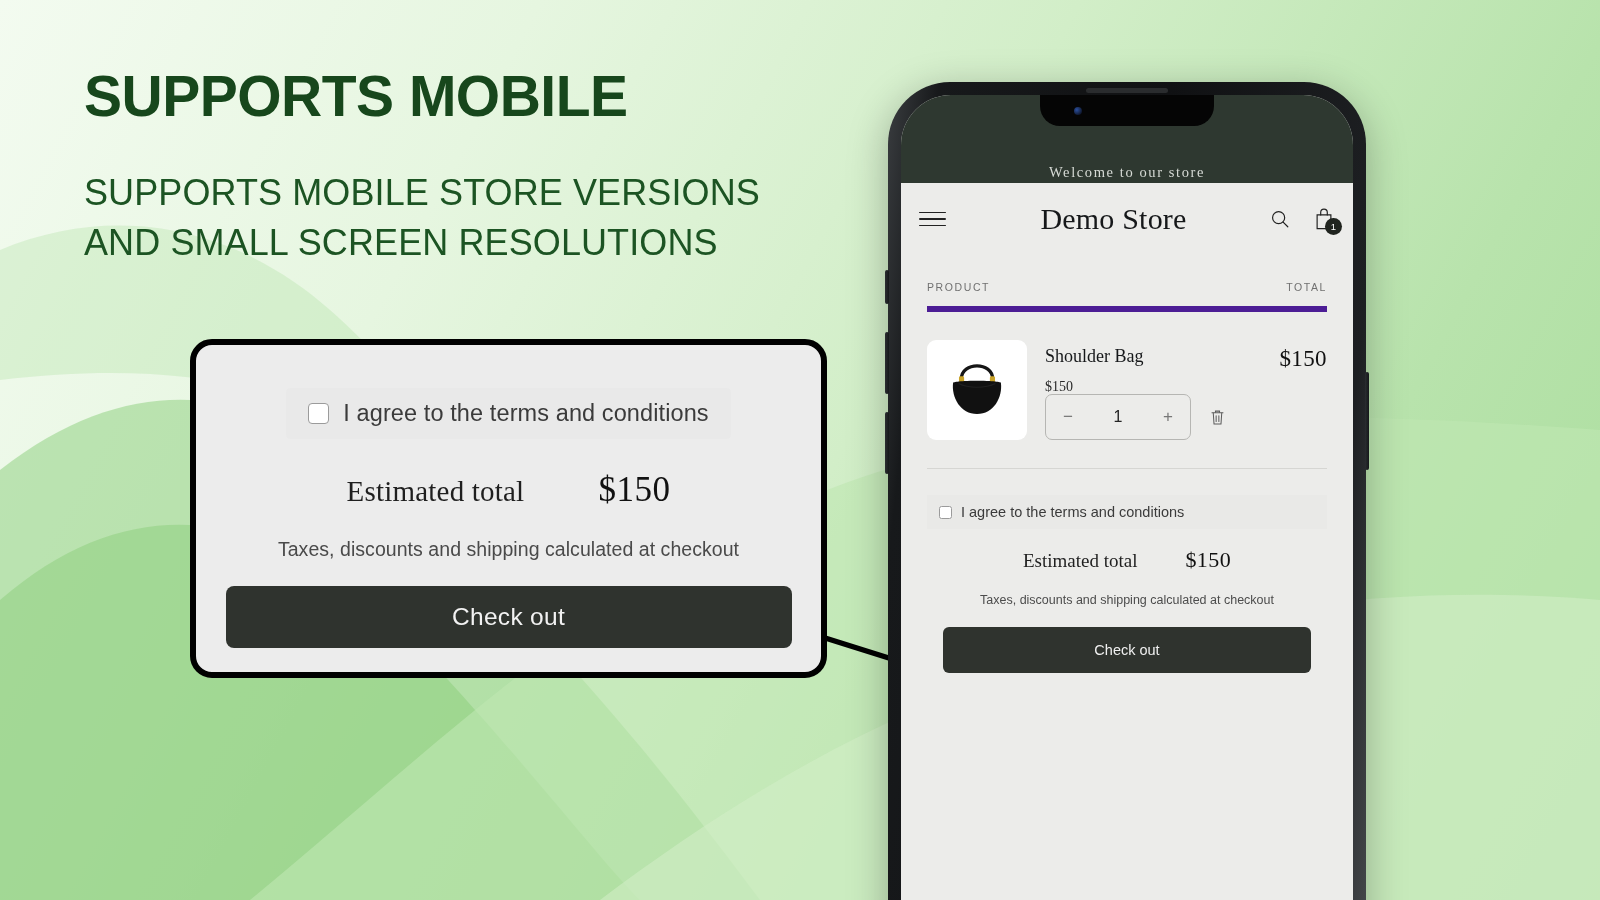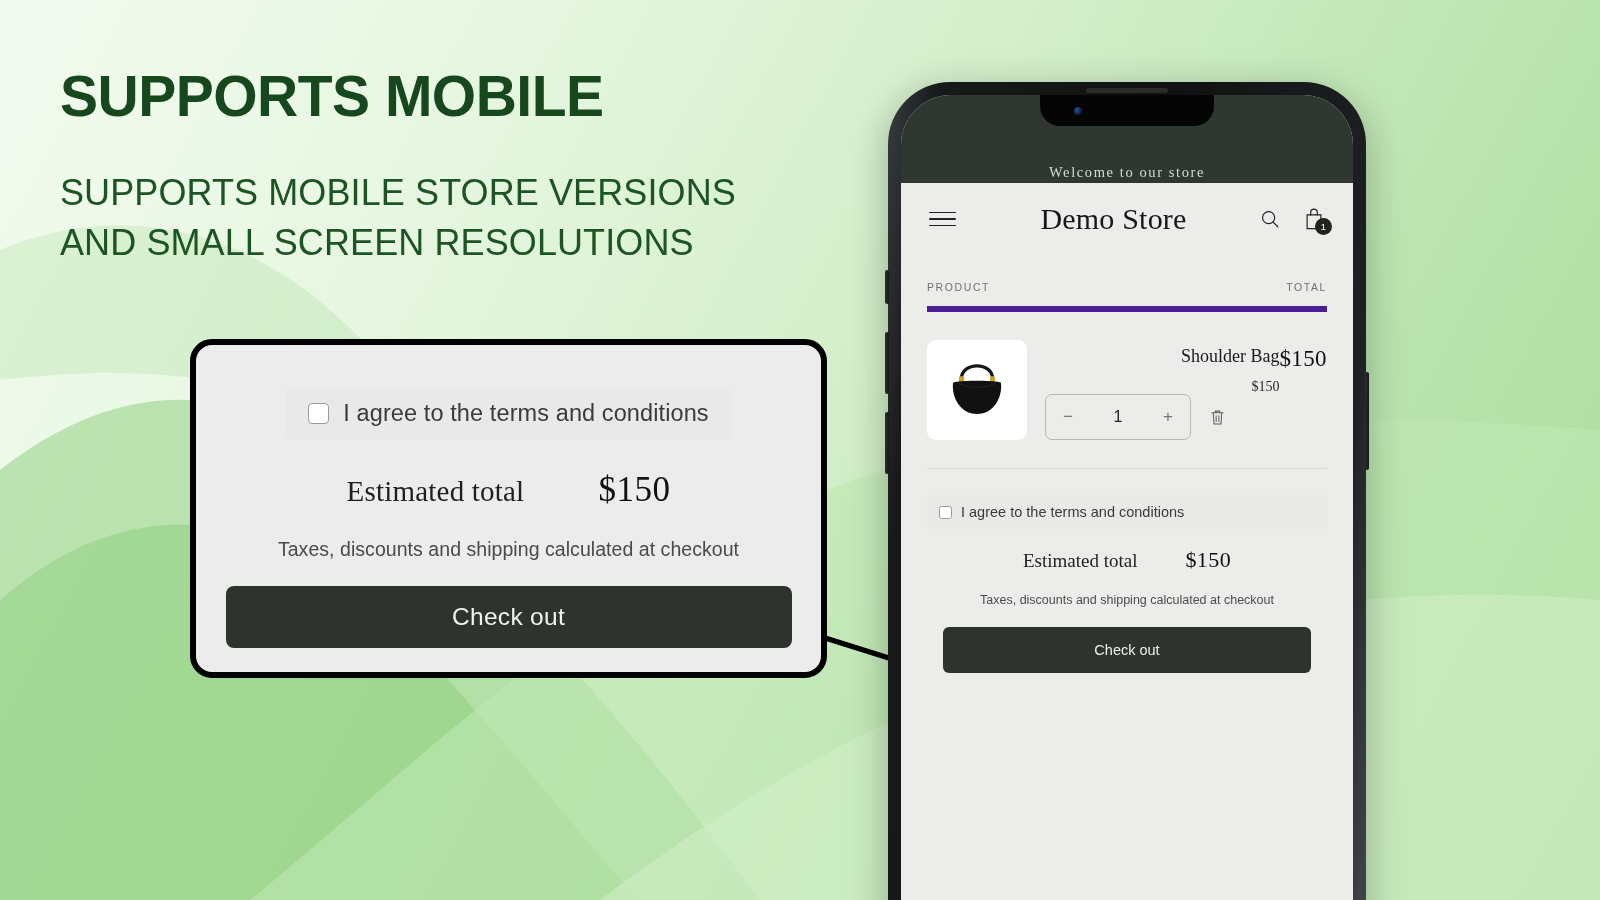--- a/index.html
+++ b/index.html
@@ -22,21 +22,21 @@
   
   .bg-waves {
     position: absolute;
     inset: 0;
     pointer-events: none;
   }
 
   
   .copy {
     position: absolute;
-    left: 60px;
+    left: 84px;
     top: 68px;
     width: 780px;
   }
   .headline {
     font-size: 57px;
     font-weight: 700;
     line-height: 1.0;
     letter-spacing: -0.5px;
     color: #17471c;
     text-transform: uppercase;
@@ -210,21 +210,21 @@
   .announce-text {
     font-family: "Liberation Serif", "DejaVu Serif", serif;
     font-size: 14.5px;
     color: #d7dbd6;
     letter-spacing: 1.6px;
   }
   .store-header {
     height: 72px;
     display: flex;
     align-items: center;
-    padding: 0 28px;
+    padding: 0 18px;
     gap: 10px;
   }
   .hamburger { display: flex; flex-direction: column; gap: 5px; width: 27px; cursor: pointer; }
   .hamburger i { display: block; height: 1.6px; background: #222; border-radius: 1px; }
   .store-name {
     flex: 1;
     text-align: center;
     font-family: "Liberation Serif", "DejaVu Serif", serif;
     font-size: 30px;
     color: #16181a;
@@ -289,21 +289,21 @@
   .thumb {
     width: 100px; height: 100px;
     background: #fff;
     border-radius: 9px;
     flex: 0 0 auto;
     display: flex;
     align-items: center;
     justify-content: center;
     overflow: hidden;
   }
-  .item-mid { flex: 1; padding-left: 10px; padding-top: 6px; text-align: right; }
+  .item-mid { flex: 1; padding-left: 18px; padding-top: 6px; }
   .item-name {
     font-family: "Liberation Serif", "DejaVu Serif", serif;
     font-size: 18px;
     color: #16181a;
   }
   .item-price {
     font-family: "Liberation Serif", "DejaVu Serif", serif;
     font-size: 14px;
     color: #2a2a2a;
     margin-top: 12px;

